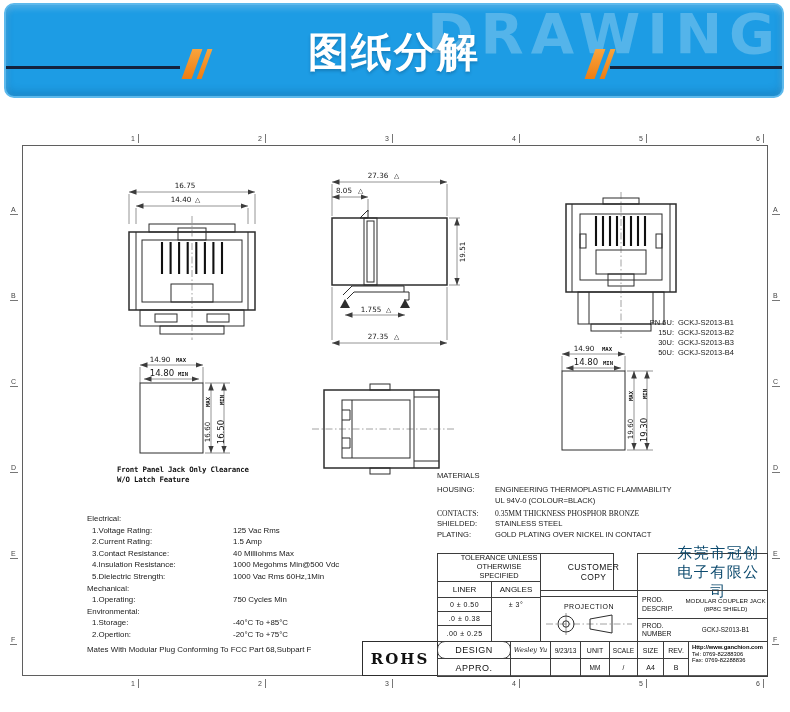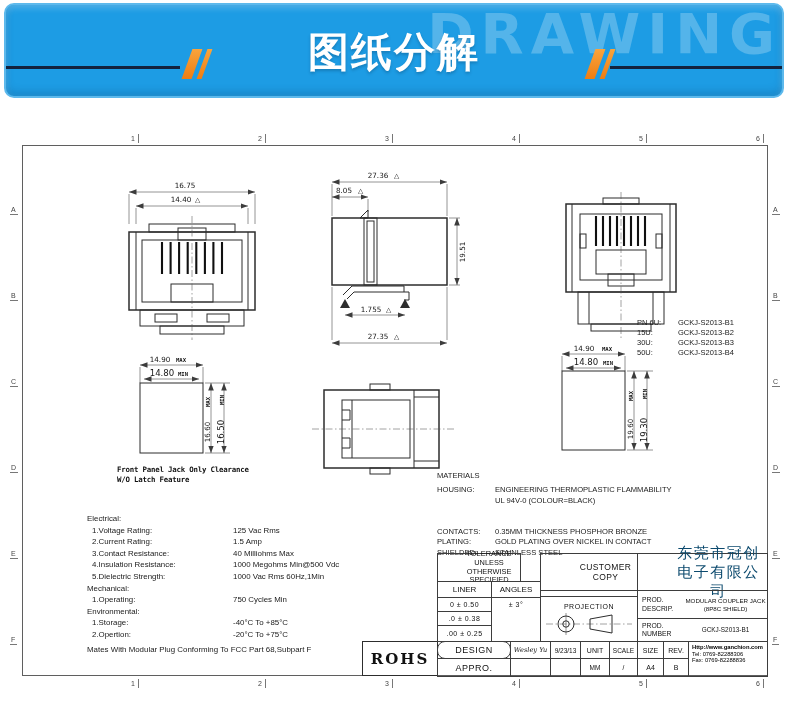--- a/index.html
+++ b/index.html
@@ -38,21 +38,21 @@
   text.dim{font:7.2px "DejaVu Sans",sans-serif;fill:#161616;}
   text.dimb{font:8.6px "DejaVu Sans",sans-serif;fill:#161616;}
   text.flagt{font:6.8px "DejaVu Sans",sans-serif;fill:#161616;}
   text.mm{font:bold 5.6px "DejaVu Sans Mono",monospace;fill:#161616;}
 
   
   .cap{position:absolute;font:bold 7.4px "DejaVu Sans Mono",monospace;color:#111;
        line-height:9.6px;letter-spacing:-.2px;white-space:nowrap;}
   #pnlist{position:absolute;left:637px;top:318px;font-size:7.5px;color:#1a1a1a;line-height:10px;}
   .pnrow{display:flex;}
-  .pnlab{width:37px;text-align:left;}
+  .pnlab{width:37px;text-align:right;}
   .pnval{margin-left:4px;}
   #materials{position:absolute;left:437px;top:471px;width:320px;font-size:7.6px;color:#1a1a1a;}
   #materials .hd{margin-bottom:5px;}
   .mrow{display:flex;line-height:10.8px;}
   .mlab{width:58px;flex:none;}
   #specs{position:absolute;left:87px;top:513px;width:340px;font-size:7.9px;color:#1a1a1a;}
   .srow{display:flex;line-height:11.6px;}
   .srow .ind{padding-left:5px;}
   .slab{width:141px;flex:none;}
   #specfoot{line-height:13px;margin-top:2px;}
@@ -305,32 +305,32 @@
   <div id="materials">
     <div class="hd">MATERIALS</div>
     <div class="mrow">
         <span class="mlab">HOUSING:</span>
         <span>ENGINEERING THERMOPLASTIC FLAMMABILITY</span>
       </div>
     <div class="mrow">
         <span class="mlab"></span>
         <span>UL 94V-0  (COLOUR=BLACK)</span>
       </div>
-    <div class="mrow" style="margin-top:20px;">
+    <div class="mrow" style="margin-top:2px;font-family:Liberation Serif, serif;">
         <span class="mlab">CONTACTS:</span>
         <span>0.35MM THICKNESS PHOSPHOR BRONZE</span>
+      </div>
+    <div class="mrow">
+        <span class="mlab">SHIELDED:</span>
+        <span>STAINLESS  STEEL</span>
       </div>
     <div class="mrow">
         <span class="mlab">PLATING:</span>
         <span>GOLD PLATING OVER NICKEL IN CONTACT</span>
       </div>
-    <div class="mrow">
-        <span class="mlab">SHIELDED:</span>
-        <span>STAINLESS  STEEL</span>
-      </div>
   </div>
 
   <div id="specs">
     <div class="srow">
         <span class="slab">Electrical:</span>
       </div>
     <div class="srow">
         <span class="slab ind">1.Voltage Rating:</span>
         <span>125 Vac Rms</span>
       </div>
@@ -366,32 +366,32 @@
       </div>
     <div class="srow">
         <span class="slab ind">2.Opertion:</span>
         <span>-20°C To +75°C</span>
       </div>
     <div id="specfoot">Mates With Modular Plug Conforming To FCC Part 68,Subpart F</div>
   </div>
 
   <div id="rohs">ROHS</div>
 
-  <div class="c fs74" style="left:437px;top:553px;width:84px;height:29px;padding-left:20px;">
+  <div class="c fs74" style="left:437px;top:553px;width:104px;height:29px;padding-left:20px;">
     <div>TOLERANCE UNLESS</div>
     <div>OTHERWISE SPECIFIED</div>
   </div>
   <div class="c fs8" style="left:437px;top:581px;width:55px;height:17px;">LINER</div>
   <div class="c fs8" style="left:491px;top:581px;width:50px;height:17px;">ANGLES</div>
   <div class="c tolval" style="left:437px;top:597px;width:55px;height:15px;">0  ±  0.50</div>
   <div class="c tolval" style="left:437px;top:611px;width:55px;height:15px;">.0  ±  0.38</div>
   <div class="c tolval" style="left:437px;top:625px;width:55px;height:17px;">.00 ±  0.25</div>
   <div class="c tolval topalign" style="left:491px;top:597px;width:50px;height:45px;">±  3°</div>
 
-  <div class="c fs85" style="left:540px;top:553px;width:98px;height:38px;padding-left:33px;">
+  <div class="c fs85" style="left:540px;top:553px;width:74px;height:38px;padding-left:33px;">
     <div>CUSTOMER</div>
     <div>COPY</div>
   </div>
   <div class="c" style="left:540px;top:590px;width:98px;height:7px;"></div>
   <div class="c" style="left:540px;top:596px;width:98px;height:46px;">
     <div class="fs7" style="letter-spacing:.5px;">PROJECTION</div>
     <svg width="90" height="26" viewBox="0 0 90 26">
       <line class="cl" x1="2" y1="14" x2="88" y2="14"></line>
       <circle class="ol" cx="22" cy="14" r="8"></circle>
         <circle class="ol" cx="22" cy="14" r="3.2"></circle>

